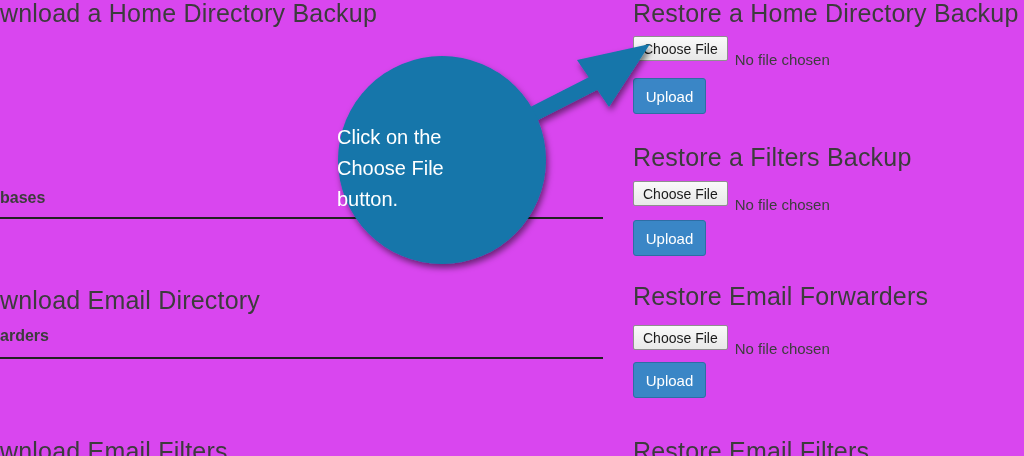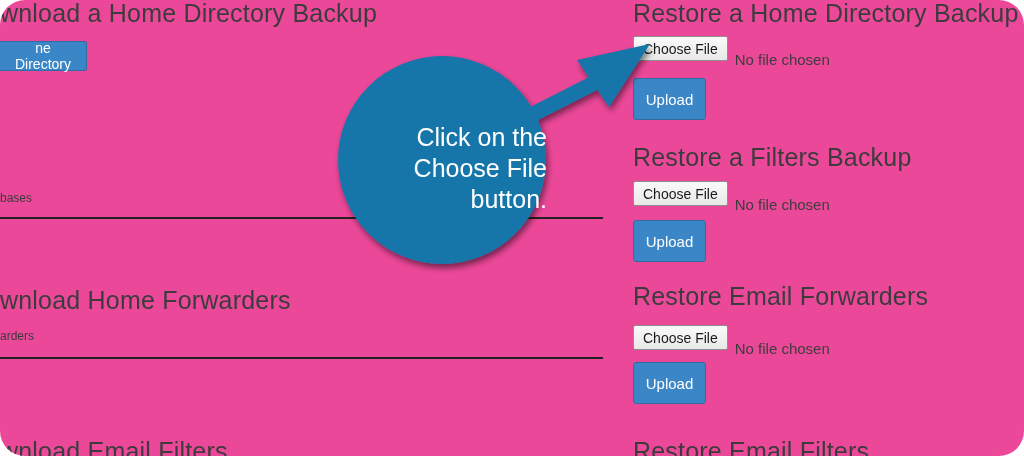--- a/index.html
+++ b/index.html
@@ -1,62 +1,61 @@
 <!DOCTYPE html>
 <html><head>
 <meta charset="utf-8">
 <style>
   html,body{margin:0;padding:0;background:#fff;}
   .page{
     position:relative;width:1024px;height:456px;overflow:hidden;
-    background:#ec4899;font-family:"Liberation Sans",sans-serif;border-radius:25px;
+    background:#d946ef;font-family:"Liberation Sans",sans-serif;
   }
   .h{
     position:absolute;font-size:25px;line-height:30px;color:#3c3c3c;
     white-space:nowrap;font-weight:400;letter-spacing:.2px;
   }
   .sub{
-    position:absolute;left:0;font-size:12px;line-height:16px;
-    font-weight:normal;color:#3c3c3c;white-space:nowrap;
+    position:absolute;left:0;font-size:16px;line-height:16px;
+    font-weight:bold;color:#3c3c3c;white-space:nowrap;
   }
   .divider{position:absolute;left:0;width:603px;height:2px;background:#222222;}
   .btn{
     position:absolute;display:flex;align-items:center;justify-content:center;
     background:#3a86c6;color:#ffffff;border:1px solid #2e6da4;border-radius:3px;
     font-family:"Liberation Sans",sans-serif;cursor:pointer;box-sizing:border-box;
   }
   .btn-home{left:0;top:41px;width:87px;height:30px;font-size:14px;border-left:none;border-radius:0 3px 3px 0;}
-  .btn-upload{left:633px;width:73px;height:42px;font-size:15px;}
+  .btn-upload{left:633px;width:73px;height:36px;font-size:15px;}
   .file-ctl{position:absolute;left:633px;display:flex;align-items:center;height:25px;}
   .file-btn{
     height:25px;padding:0 9px;font-size:14px;color:#1a1a1a;
     background:linear-gradient(#fafafa,#e8e8e8);border:1px solid #8f8f8f;
     border-radius:2px;font-family:"Liberation Sans",sans-serif;cursor:pointer;box-sizing:border-box;
   }
   .file-status{margin-left:7px;font-size:15px;color:#3d3d3d;white-space:nowrap;margin-top:22px;}
   .anno-svg{position:absolute;left:0;top:0;z-index:2;pointer-events:none;}
   .anno-text{
     position:absolute;left:337px;top:122px;width:210px;z-index:3;
-    text-align:right;font-size:25px;line-height:31px;color:#ffffff;
+    text-align:left;font-size:20px;line-height:31px;color:#ffffff;
     white-space:pre-line;pointer-events:none;
   }
 </style>
 </head>
 <body>
 
 <div class="page">
 
   <div class="h" style="left:0;top:-2px">wnload a Home Directory Backup</div>
 
-  <button class="btn btn-home">ne Directory</button>
 
   <div class="sub" style="top:190px">bases</div>
   <div class="divider" style="top:217px"></div>
 
-  <div class="h" style="left:0;top:285px">wnload Home Forwarders</div>
+  <div class="h" style="left:0;top:285px">wnload Email Directory</div>
   <div class="sub" style="top:328px">arders</div>
   <div class="divider" style="top:357px"></div>
 
   <div class="h" style="left:0;top:436px">wnload Email Filters</div>
 
   <div class="h" style="left:633px;top:-2px">Restore a Home Directory Backup</div>
   <div class="file-ctl" style="top:36px">
     <button class="file-btn">Choose File</button>
     <span class="file-status">No file chosen</span>
   </div>

